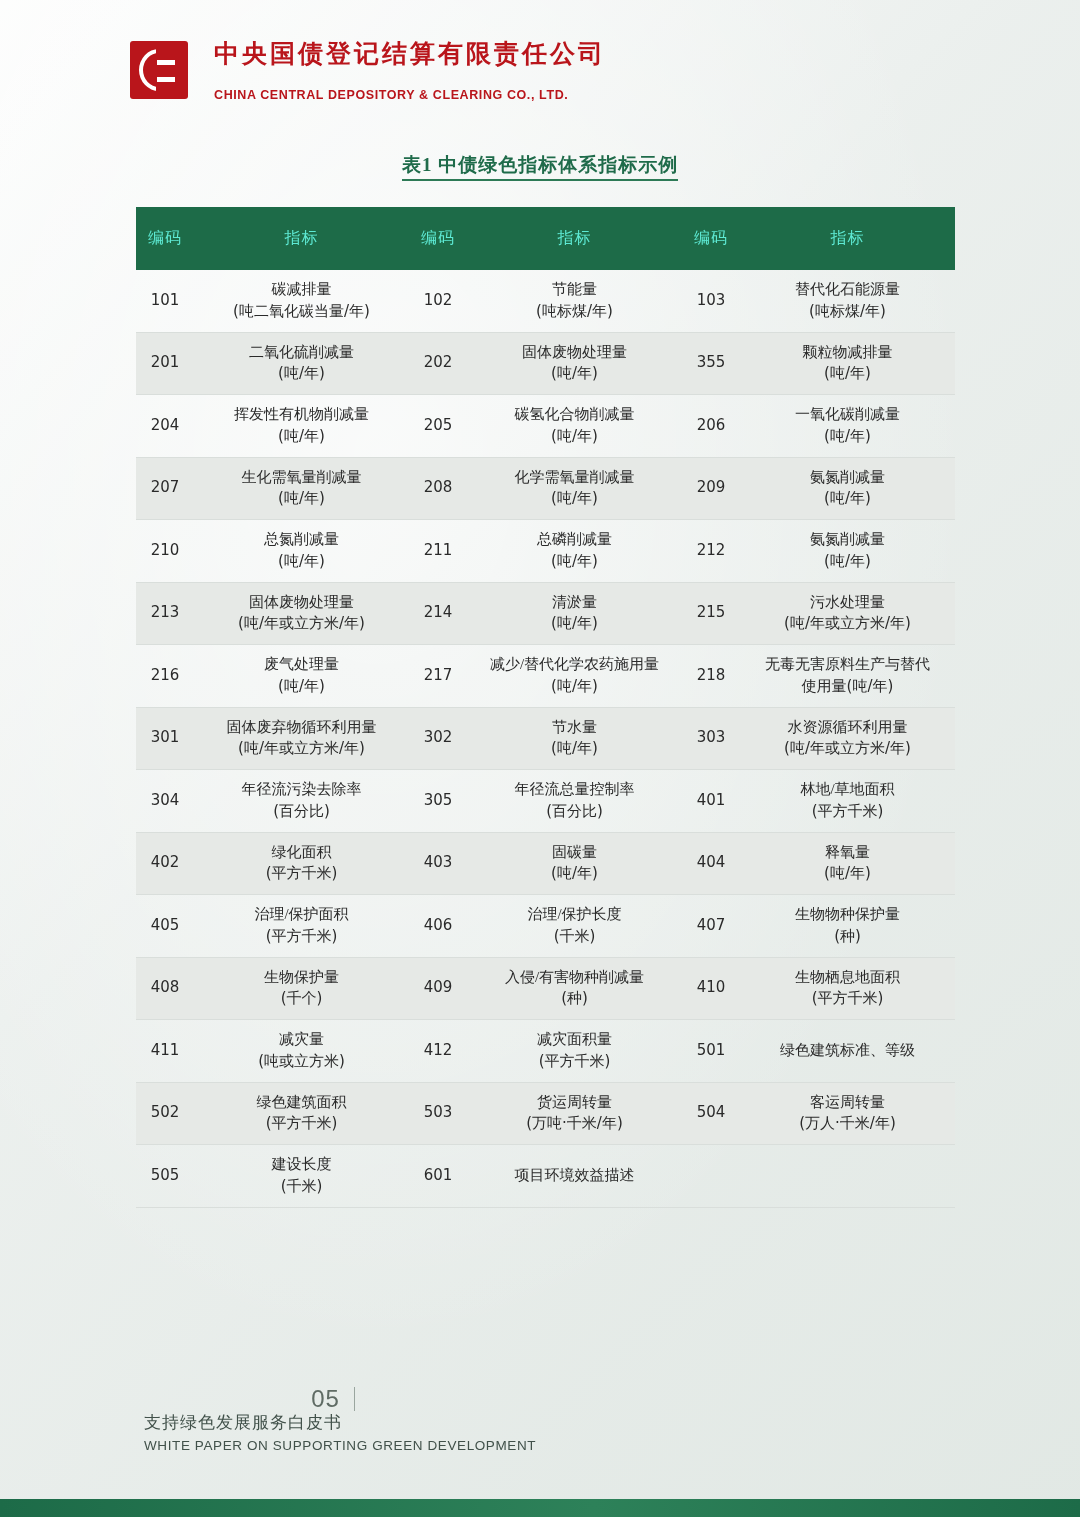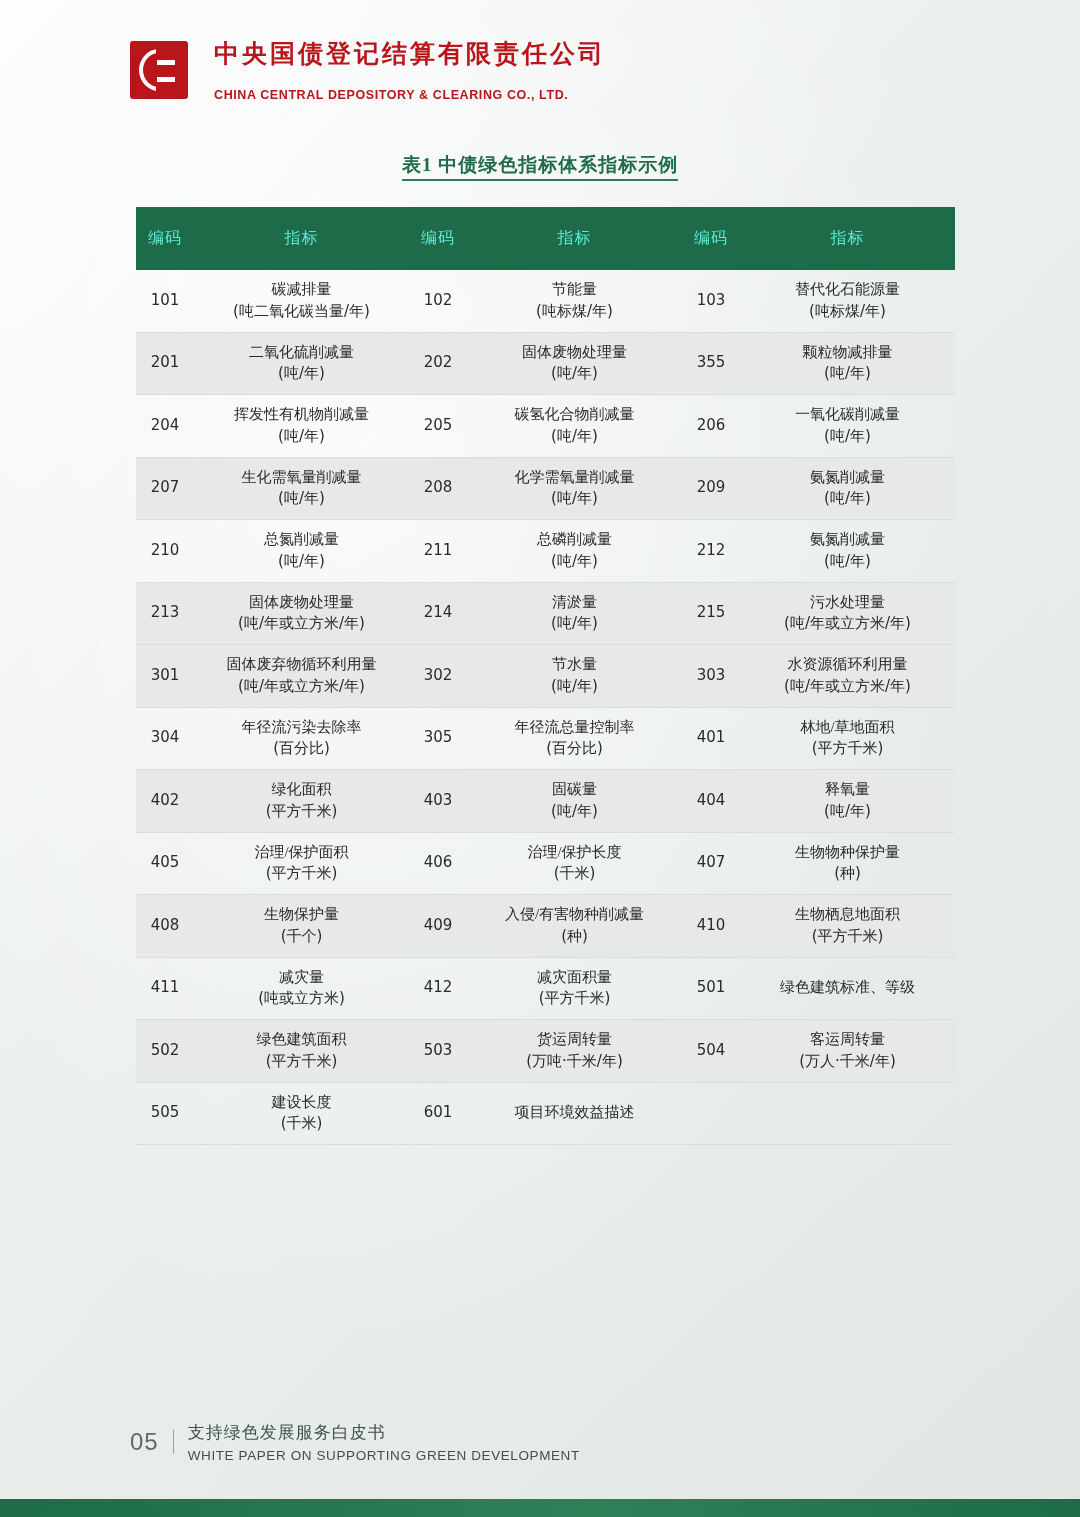--- a/index.html
+++ b/index.html
@@ -165,23 +165,24 @@
     color: #2a2a2a;
   }
   tbody tr:last-child td { border-bottom: 1px solid #d9dedb; }
   .cell-main { display: block; font-family: Liberation Serif, serif; }
   .cell-sub  { display: block; }
 
   
   .footer {
     position: absolute;
     left: 130px;
-    bottom: 54px;
+    bottom: 64px;
     display: flex;
     align-items: center;
+    flex-direction: column;
   }
   .page-num {
     font-family: "Liberation Sans", sans-serif;
     font-size: 24px;
     color: #5f6b64;
     letter-spacing: 1px;
     padding-right: 14px;
     border-right: 1px solid #9aa69f;
     line-height: 1;
   }
@@ -336,20 +337,37 @@
             <td>
               <span class="cell-main">清淤量</span>
               <span class="cell-sub">(吨/年)</span>
             </td>
             <td class="code">215</td>
             <td>
               <span class="cell-main">污水处理量</span>
               <span class="cell-sub">(吨/年或立方米/年)</span>
             </td>
           </tr>
+          <tr>
+            <td class="code">216</td>
+            <td>
+              <span class="cell-main">废气处理量</span>
+              <span class="cell-sub">(吨/年)</span>
+            </td>
+            <td class="code">217</td>
+            <td>
+              <span class="cell-main">减少/替代化学农药施用量</span>
+              <span class="cell-sub">(吨/年)</span>
+            </td>
+            <td class="code">218</td>
+            <td>
+              <span class="cell-main">无毒无害原料生产与替代</span>
+              <span class="cell-sub">使用量(吨/年)</span>
+            </td>
+          </tr>
           <tr class="alt">
             <td class="code">301</td>
             <td>
               <span class="cell-main">固体废弃物循环利用量</span>
               <span class="cell-sub">(吨/年或立方米/年)</span>
             </td>
             <td class="code">302</td>
             <td>
               <span class="cell-main">节水量</span>
               <span class="cell-sub">(吨/年)</span>

